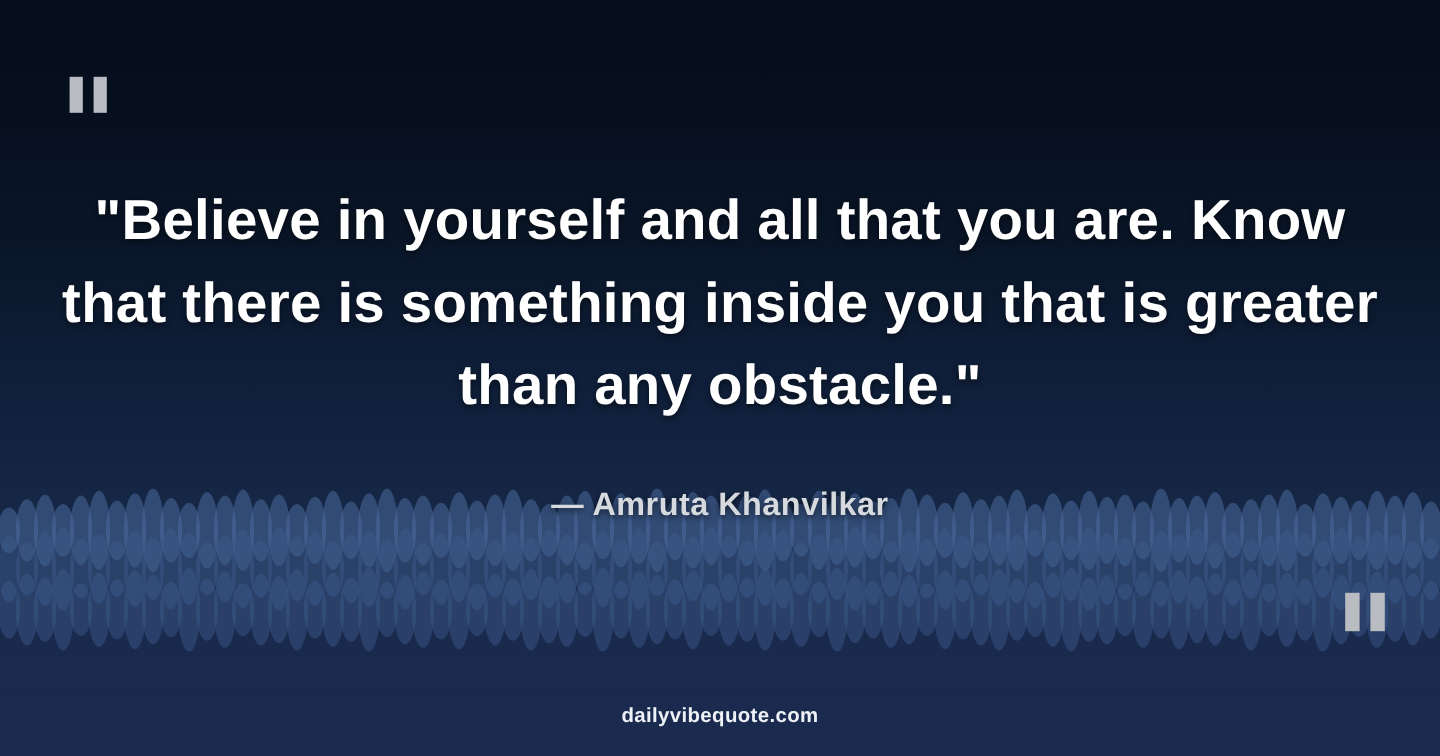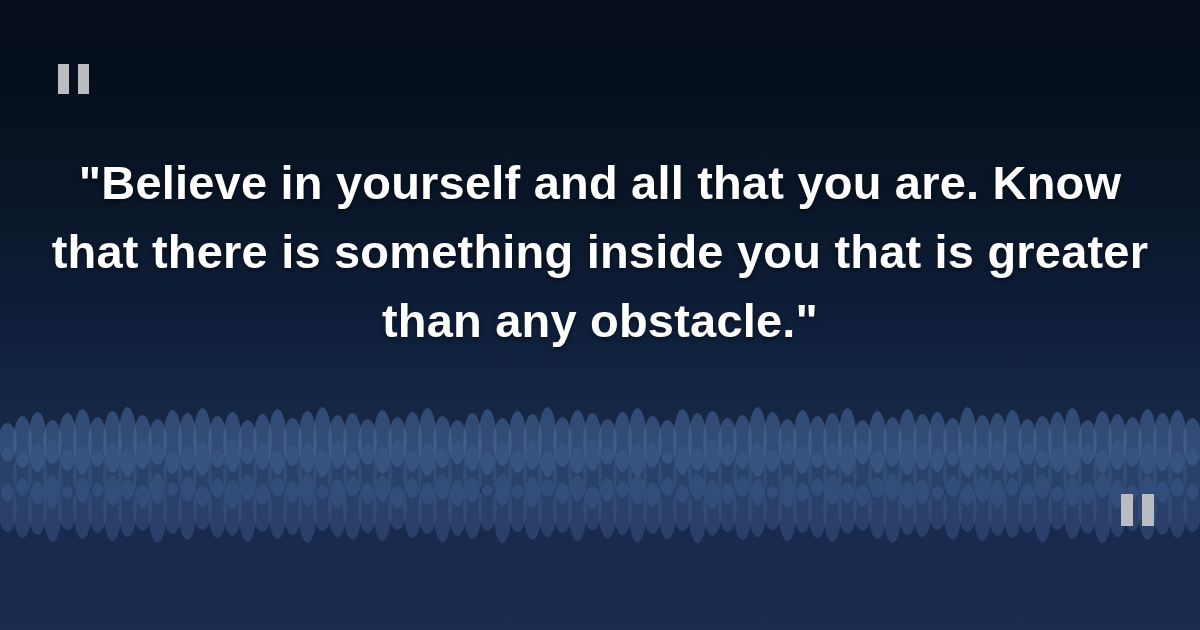--- a/index.html
+++ b/index.html
@@ -386,16 +386,18 @@
     <i></i>
   </div>
 
   <div class="quote-mark bottom-right">
     <i></i>
     <i></i>
   </div>
 
   <div class="content">
     <div class="quote-text">"Believe in yourself and all that you are. Know that there is something inside you that is greater than any obstacle."</div>
+    <div class="author">— Amruta Khanvilkar</div>
   </div>
 
+  <div class="site">dailyvibequote.com</div>
 
 </div>
 
 </body></html>

